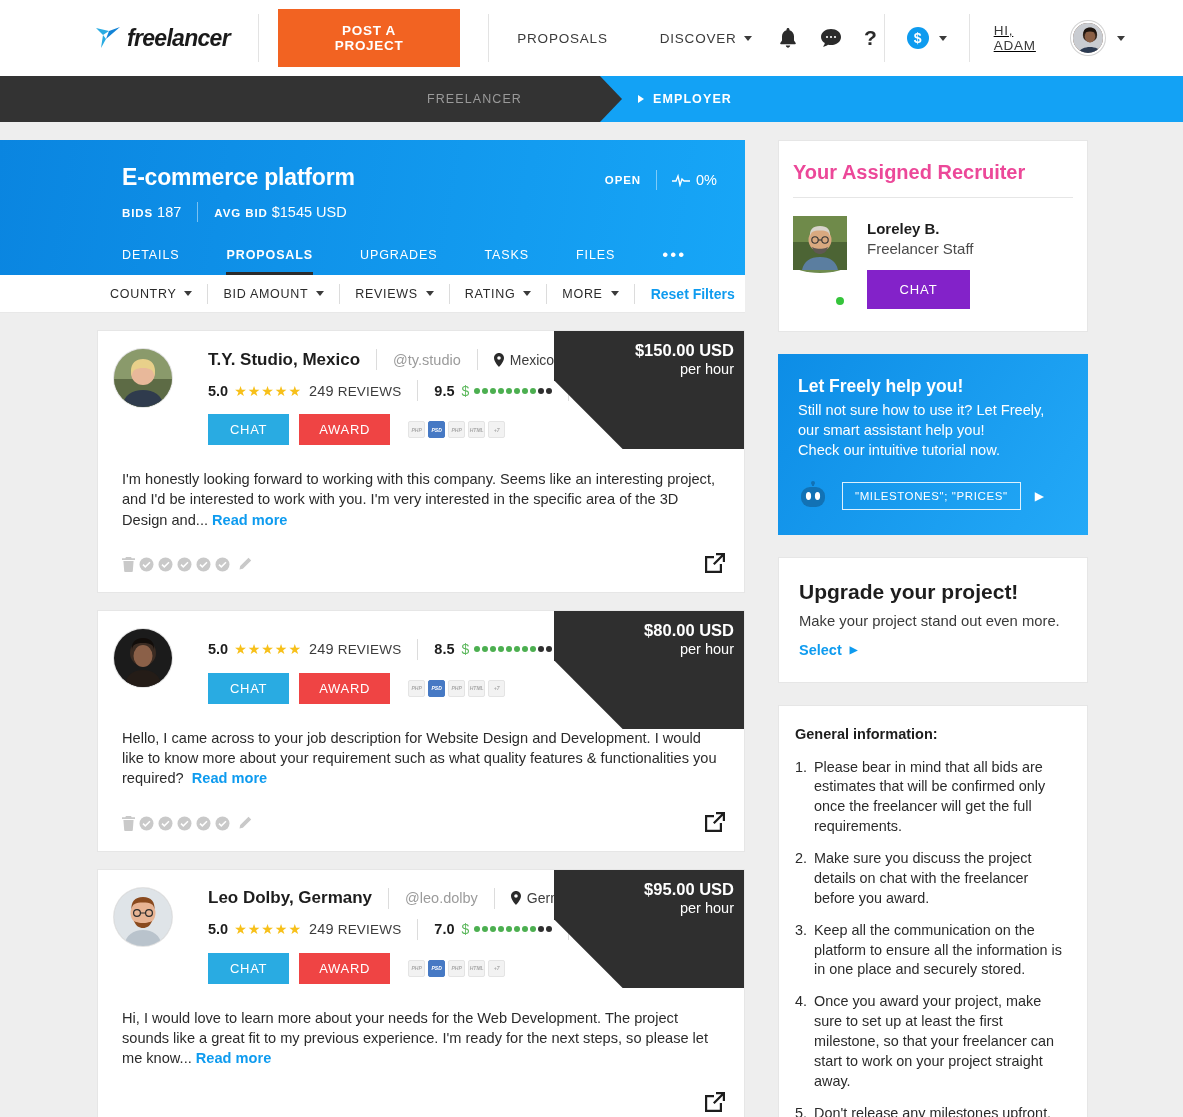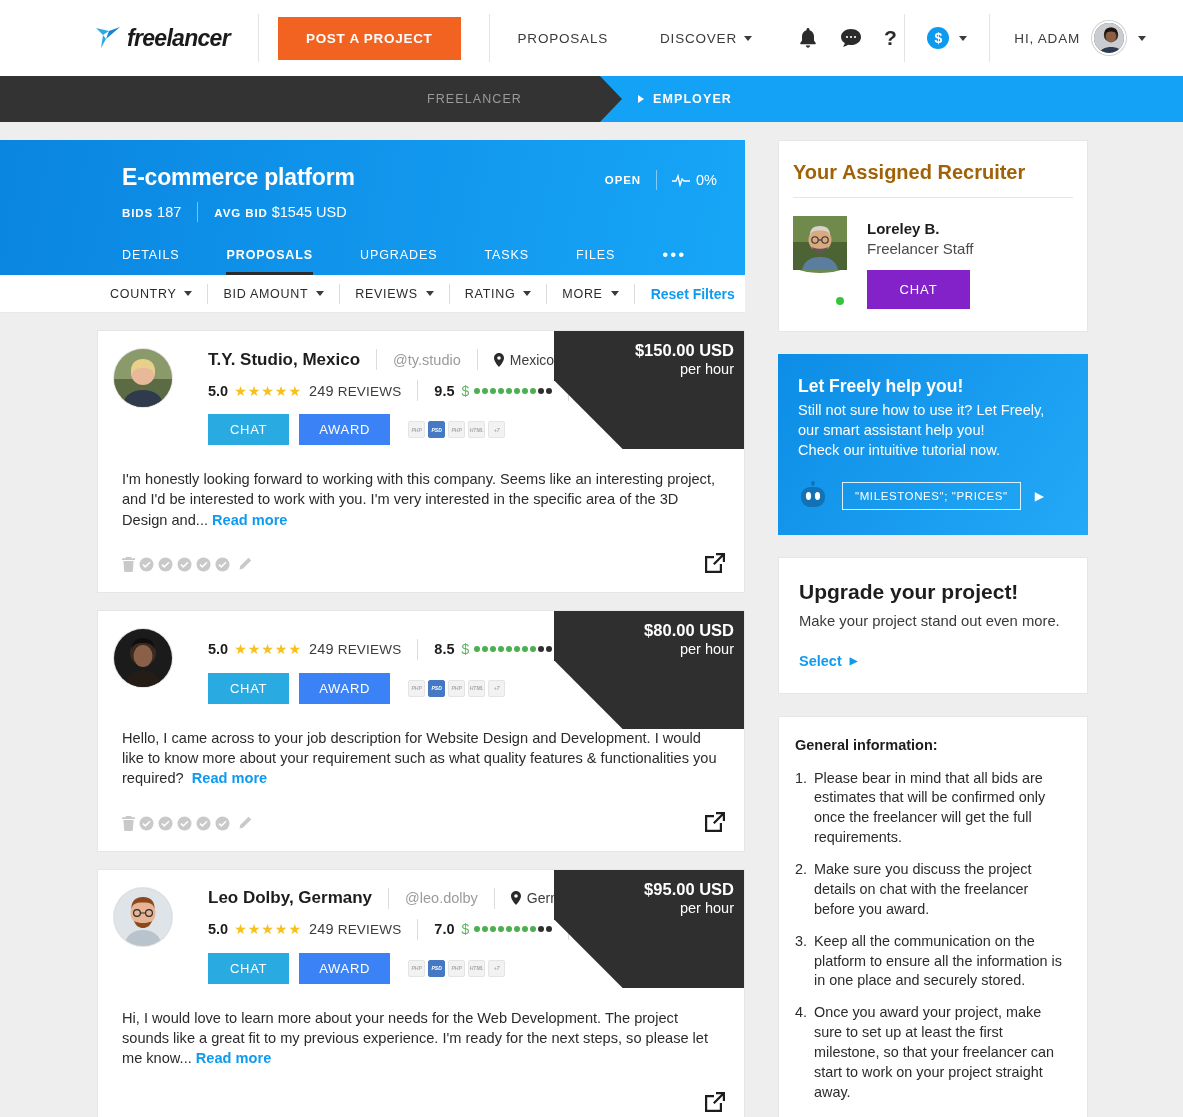--- a/index.html
+++ b/index.html
@@ -55,21 +55,21 @@
     border-left: 1px solid #e3e3e3; border-right: 1px solid #e3e3e3;
     cursor: pointer;
   }
   .coin {
     width: 22px; height: 22px; border-radius: 50%;
     background: #0e9bef; color: #fff; font-size: 14px; font-weight: bold;
     display: flex; align-items: center; justify-content: center;
   }
   .user-group {
     display: flex; align-items: center; gap: 12px;
-    padding: 0 37px 0 24px; cursor: pointer;
+    padding: 0 58px 0 24px; cursor: pointer; text-decoration: underline;
   }
   .user-name { font-size: 13.5px; letter-spacing: 0.8px; color: #3b3b3b; }
   .avatar-sm {
     width: 34px; height: 34px; border-radius: 50%;
     border: 2px solid #fff; box-shadow: 0 0 0 1px #d2d2d2;
     overflow: hidden; position: relative; background: #7f5a43;
   }
 
   
   .roletoggle { height: 46px; display: flex; position: relative; background: #13a2f5; }
@@ -178,21 +178,21 @@
   .dot { width: 6px; height: 6px; border-radius: 50%; background: #4caf50; }
   .dot.off { background: #2f2f2f; }
   .completion { font-size: 13.5px; color: #3c3c3c; }
   .completion b { font-weight: normal; font-size: 14.5px; }
   .line3 { display: flex; align-items: center; gap: 10px; margin-top: 13px; }
   .btn-chat {
     background: #29abe2; color: #fff; border: none; cursor: pointer;
     font-size: 13px; letter-spacing: .7px; padding: 8px 22px;
   }
   .btn-award {
-    background: #3b82f6; color: #fff; border: none; cursor: pointer;
+    background: #ef4444; color: #fff; border: none; cursor: pointer;
     font-size: 13px; letter-spacing: .7px; padding: 8px 20px;
   }
   .skills { display: flex; gap: 3px; margin-left: 8px; }
   .skill {
     width: 17px; height: 17px; background: #f2f2f2; border: 1px solid #e4e4e4;
     border-radius: 2px; font-size: 5px; color: #a9a9a9; font-weight: bold;
     display: flex; align-items: center; justify-content: center; cursor: pointer;
   }
   .skill.sel { background: #4679c4; color: #fff; border-color: #4679c4; }
 
@@ -201,21 +201,21 @@
   .readmore { color: #0e9bef; font-weight: bold; cursor: pointer; }
   .card-foot {
     display: flex; align-items: center; padding: 14px 18px 14px 24px;
     margin-top: 8px;
   }
   .foot-icons { display: flex; align-items: center; gap: 4px; }
   .ext { margin-left: auto; cursor: pointer; }
 
   
   .side-card { background: #fff; border: 1px solid #e6e6e6; margin-bottom: 22px; }
-  .rec-title { font-size: 20px; font-weight: bold; color: #a16207; padding: 20px 16px 13px 14px; }
+  .rec-title { font-size: 20px; font-weight: bold; color: #ec4899; padding: 20px 16px 13px 14px; }
   .rec-hr { height: 1px; background: #e6e6e6; margin: 0 14px; }
   .rec-body { display: flex; padding: 18px 14px 22px 14px; }
   .rec-av-wrap { position: relative; flex: none; }
   .avatar-rec {
     width: 54px; height: 54px; border-radius: 50%; overflow: hidden;
     position: relative; background: #6e8b4e;
   }
   .online {
     position: absolute; right: 1px; bottom: 2px; width: 12px; height: 12px;
     border-radius: 50%; background: #35c43b; border: 2px solid #fff;
@@ -240,21 +240,21 @@
     border: 1px solid rgba(255,255,255,.85); padding: 7px 12px;
     font-size: 11.5px; letter-spacing: .6px; cursor: pointer;
   }
   .chip-arrow { font-size: 12px; cursor: pointer; }
 
   .upg { padding: 22px 18px 24px 20px; }
   .upg h3 { font-size: 21px; font-weight: bold; color: #1d1d1d; }
   .upg p { font-size: 14.8px; color: #3a3a3a; margin-top: 9px; }
   .upg-select {
     font-size: 14.5px; font-weight: bold; color: #0e9bef;
-    margin-top: 24px; cursor: pointer; display: flex; align-items: center; gap: 8px;
+    margin-top: 13px; cursor: pointer; display: flex; align-items: center; gap: 8px;
   }
 
   .gen { padding: 20px 16px 20px 16px; }
   .gen h4 { font-size: 14.5px; font-weight: bold; color: #1d1d1d; margin-bottom: 16px; }
   .gen-item { display: flex; font-size: 14.4px; color: #2b2b2b; line-height: 1.38; margin-bottom: 12px; }
   .gen-num { width: 19px; flex: none; }
   .gen-item:last-child { margin-bottom: 0; }
 </style>
 </head>
 <body>

